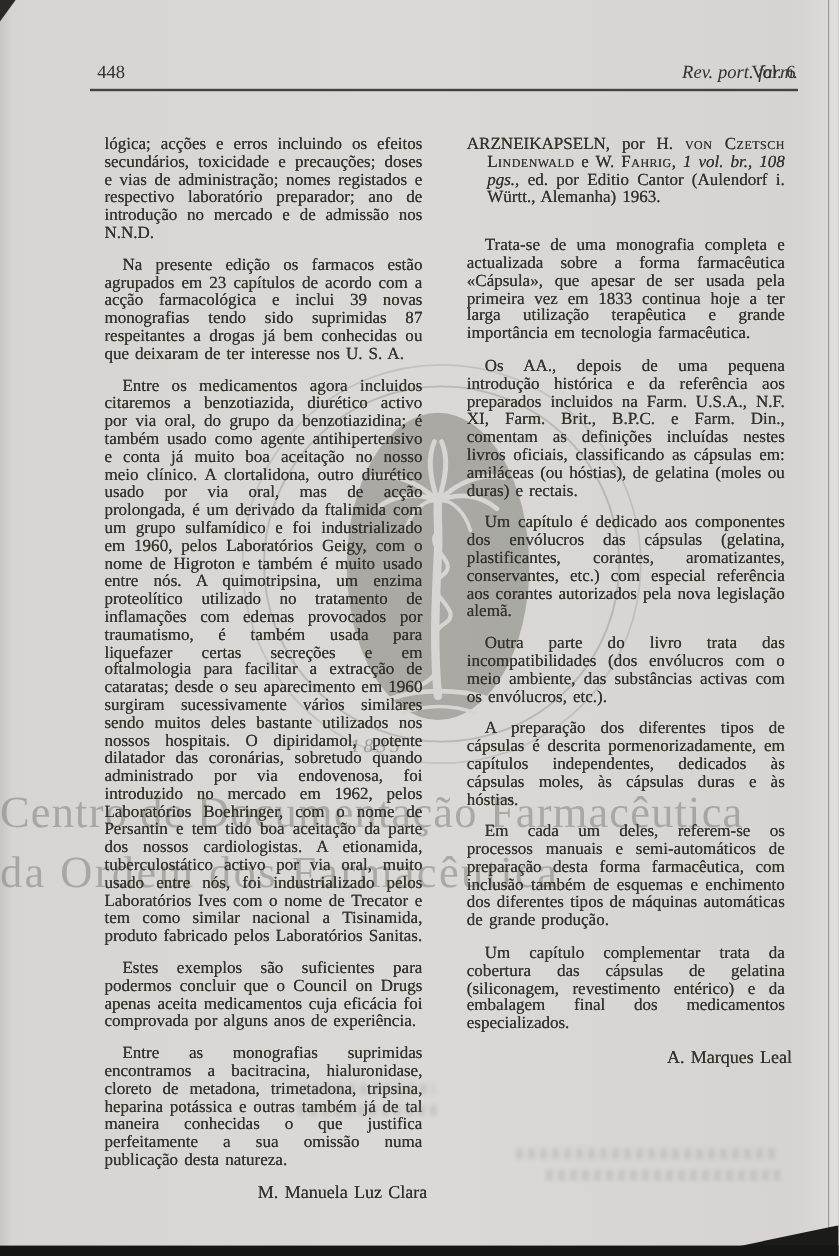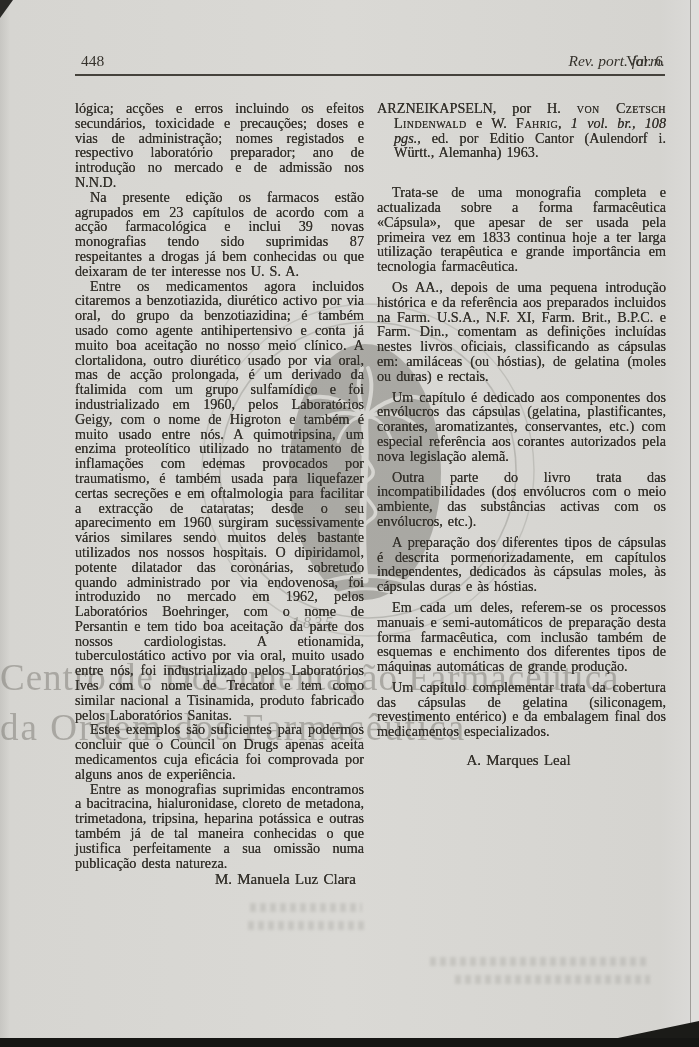--- a/index.html
+++ b/index.html
@@ -32,31 +32,31 @@
     color:rgba(100,99,92,.5);pointer-events:none;font-style:italic;}
   
   .header{position:absolute;top:52px;left:75px;width:590px;height:18px;font-size:15.5px;}
   .header .pagenum{position:absolute;left:6px;top:0;}
   .header .journal{position:absolute;left:4px;right:0;top:0;text-align:right;font-style:italic;}
   .header .vol{position:absolute;right:2px;top:0;}
   .header-rule{position:absolute;top:74px;left:75px;width:590px;height:2px;background:#45423c;}
   
   .col{position:absolute;top:101px;width:289px;font-size:14.2px;line-height:14.8px;
     text-align:justify;word-spacing:1.5px;}
-  .col p{margin:0;text-indent:15px;text-shadow:0 0 .3px currentColor;}
+  .col p{margin:12px;text-indent:15px;text-shadow:0 0 .3px currentColor;}
   .col p.noindent{text-indent:0;}
   .col-left{left:75px;}
   .col-right{left:377px;}
   .col-right p{margin-bottom:6px;}
   .ref-heading{padding-left:17px;text-indent:-17px !important;margin-bottom:25px !important;}
   .smallcaps{font-variant:small-caps;letter-spacing:.4px;}
   .italic{font-style:italic;}
   .signature{text-align:right;font-size:15px;text-shadow:0 0 .3px currentColor;}
   .sig-left{margin-top:2px;padding-right:8px;}
-  .sig-right{margin-top:14px;padding-right:6px;text-align:center;}
+  .sig-right{margin-top:14px;padding-right:6px;}
 </style>
 </head>
 <body>
 
 <div class="page">
 
   <svg class="wm-emblem" width="345" height="370" viewBox="0 0 345 370">
     <circle cx="170" cy="180" r="148" fill="none" stroke="rgba(110,109,102,0.30)" stroke-width="1.6"></circle>
     <circle cx="170" cy="180" r="166" fill="none" stroke="rgba(110,109,102,0.22)" stroke-width="1.4"></circle>
     <ellipse cx="167" cy="182" rx="76" ry="128" fill="rgba(98,97,90,0.40)"></ellipse>

